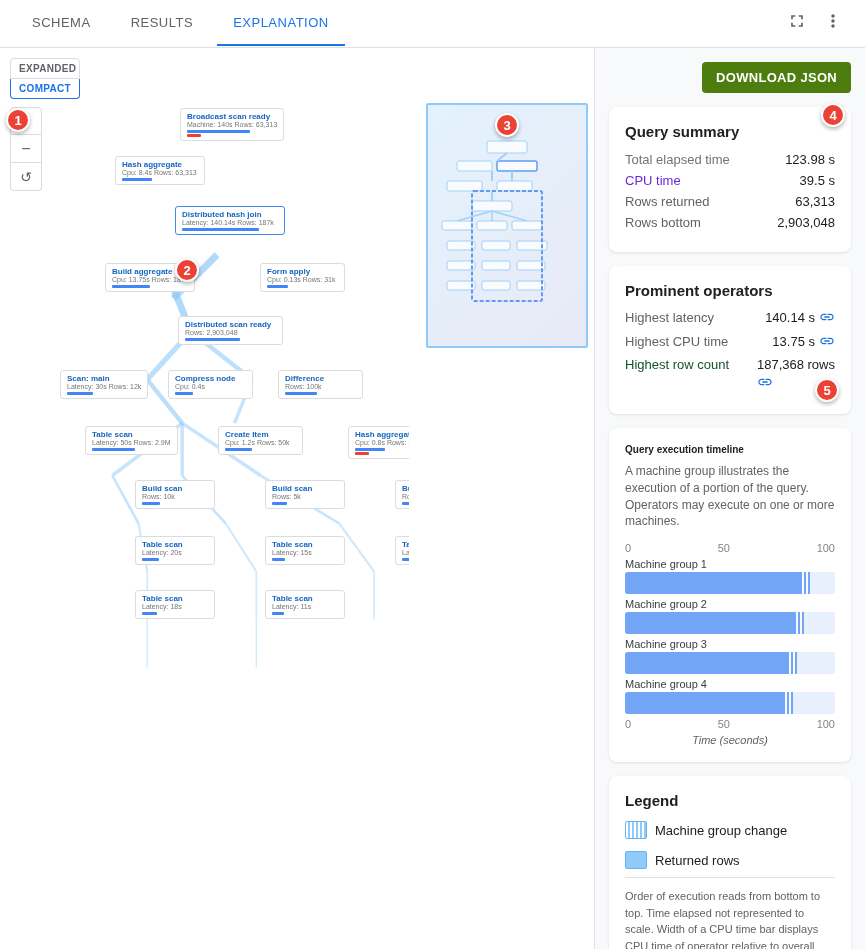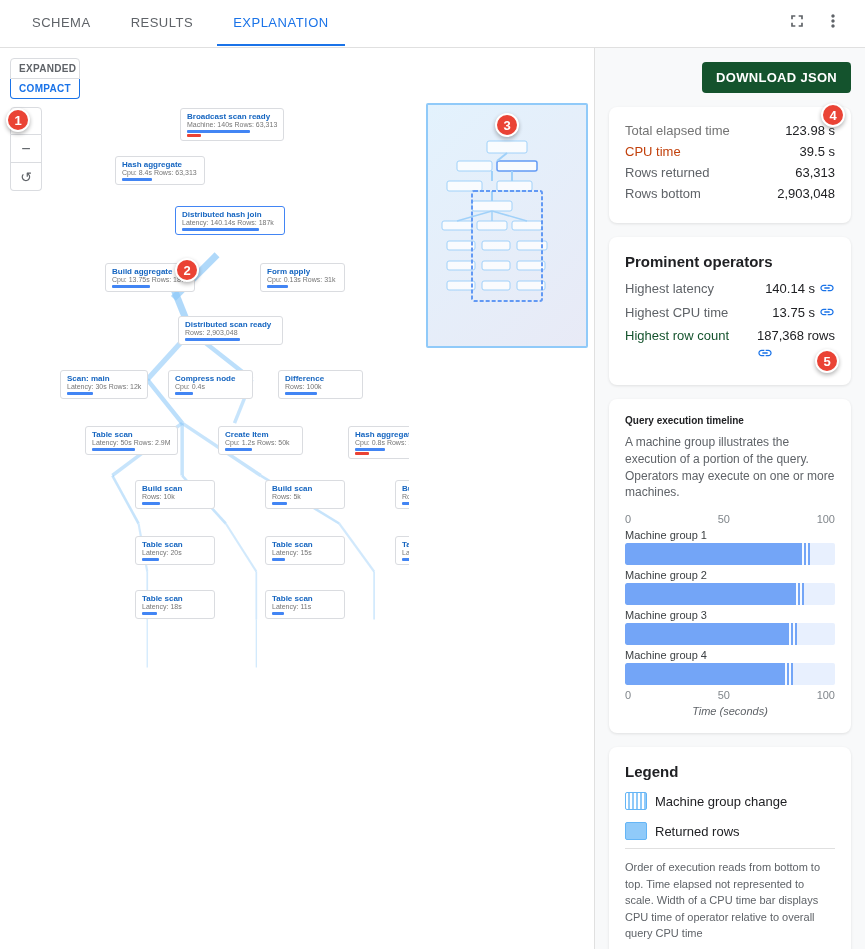--- a/index.html
+++ b/index.html
@@ -243,31 +243,32 @@
           <line x1="55" y1="75" x2="90" y2="85" stroke="#90caf9" stroke-width="1.5"></line>
 
           <rect x="35" y="55" width="70" height="110" rx="2" fill="none" stroke="#4285f4" stroke-width="2" stroke-dasharray="4,2"></rect>
         </svg>
       </div>
     </div>
   </div>
 
   <div style="width:270px;background:#f8f9fa;overflow-y:auto;padding:14px;display:flex;flex-direction:column;gap:14px;position:relative;">
 
-    <button style="background:#14532d;color:#fff;border:none;border-radius:4px;padding:8px 14px;font-size:13px;font-weight:600;cursor:pointer;letter-spacing:0.3px;align-self:flex-end;">DOWNLOAD JSON</button>
+    <button style="background:#4d7c0f;color:#fff;border:none;border-radius:4px;padding:8px 14px;font-size:13px;font-weight:600;cursor:pointer;letter-spacing:0.3px;align-self:flex-end;">DOWNLOAD JSON</button>
 
     <div style="position:absolute;top:55px;right:20px;width:24px;height:24px;background:#ea4335;color:#fff;border-radius:50%;display:flex;align-items:center;justify-content:center;font-weight:700;font-size:13px;z-index:20;border:2px solid #fff;box-shadow:0 2px 4px rgba(0,0,0,0.3);">4</div>
 
     <div style="background:#fff;border-radius:8px;padding:16px;box-shadow:0 1px 3px rgba(0,0,0,0.1);">
+      <div style="font-size:15px;font-weight:600;color:#202124;margin-bottom:12px;">Query summary</div>
       <div style="display:flex;justify-content:space-between;margin-bottom:6px;font-size:13px;">
         <span style="color:#737373;">Total elapsed time</span>
         <span style="color:#202124;">123.98 s</span>
       </div>
       <div style="display:flex;justify-content:space-between;margin-bottom:6px;font-size:13px;">
-        <span style="color:#c2410c;">CPU time</span>
+        <span style="color:#6d28d9;">CPU time</span>
         <span style="color:#202124;">39.5 s</span>
       </div>
       <div style="display:flex;justify-content:space-between;margin-bottom:6px;font-size:13px;">
         <span style="color:#5f6368;">Rows returned</span>
         <span style="color:#202124;">63,313</span>
       </div>
       <div style="display:flex;justify-content:space-between;margin-bottom:6px;font-size:13px;">
         <span style="color:#5f6368;">Rows bottom</span>
         <span style="color:#202124;">2,903,048</span>
       </div>

